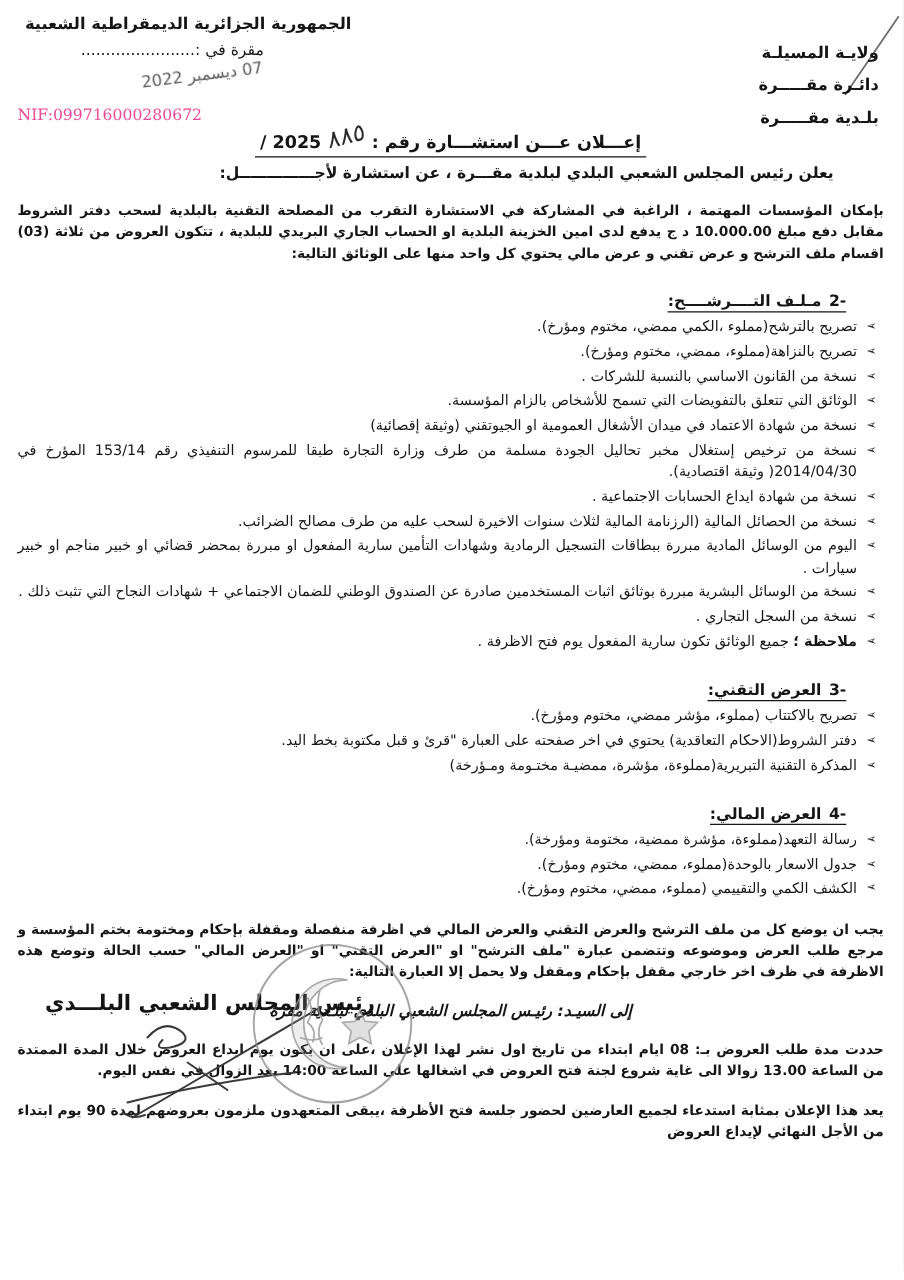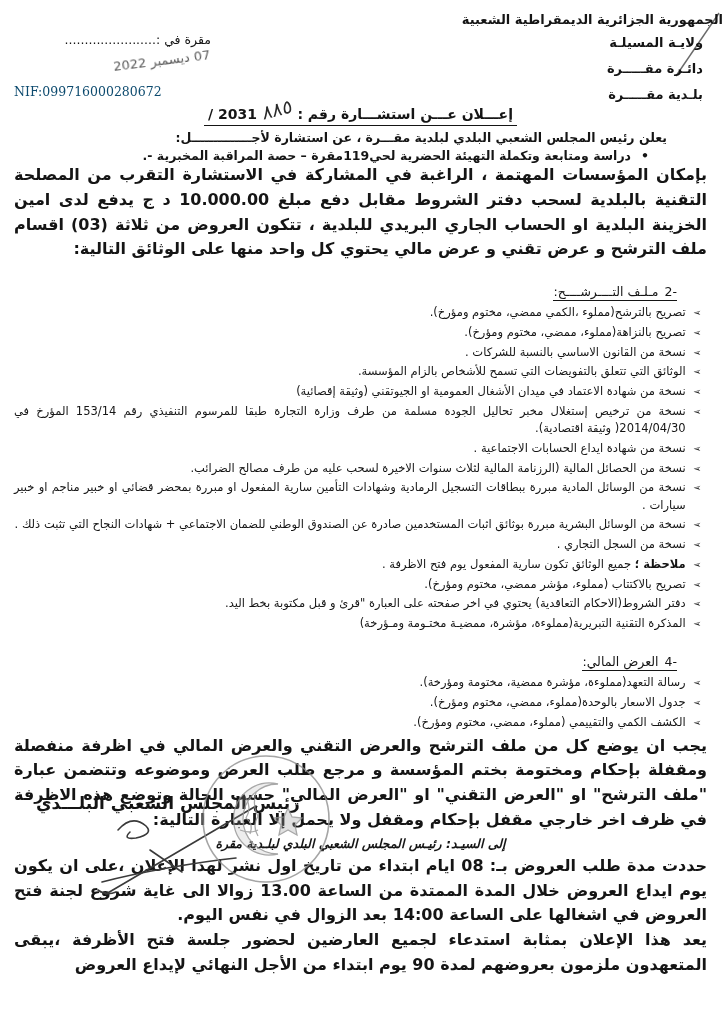--- a/index.html
+++ b/index.html
@@ -2,45 +2,45 @@
 <html lang="ar" dir="rtl"><head>
 <meta charset="utf-8">
 <style>
   html,body{margin:0;padding:0;background:#e8e8e8;}
   .page{
     position:relative;width:723px;height:1024px;margin:0 auto;
     background:#ffffff;color:#151515;overflow:hidden;
     font-family:"DejaVu Sans",sans-serif;direction:rtl;
   }
   
-  .republic{position:absolute;top:12px;left:0;right:0;text-align:right;
-    font-size:13px;font-weight:bold;}
+  .republic{position:absolute;top:12px;left:0;right:0;text-align:left;
+    font-size:13px;font-weight:bold;padding-left:20px;}
   .right-col{position:absolute;top:30px;right:20px;text-align:right;
     font-size:13px;font-weight:bold;line-height:26px;}
   .left-col{position:absolute;top:32px;left:26px;width:185px;font-size:12.5px;font-weight:normal;}
   .date-stamp{display:inline-block;margin:6px 0 0 18px;color:#5a5a5a;
     font-size:13px;letter-spacing:1px;transform:rotate(-7deg);
     filter:blur(.2px);white-space:nowrap;}
   .pen-mark{position:absolute;top:0;left:0;pointer-events:none;}
   
   .content{position:absolute;top:84px;right:16px;left:14px;}
   .nif{direction:ltr;text-align:left;margin:0 48px 2px 0;font-size:12.5px;
-    font-family:"DejaVu Serif",serif;color:#0c4a6e;}
+    font-family:"DejaVu Serif",serif;color:#ec4899;}
   .title-line{text-align:center;margin:2px 0 4px 0;}
   .title-inner{display:inline-block;border-bottom:1.5px solid #151515;
     padding:0 4px 2px 4px;font-size:14px;font-weight:bold;position:relative;}
   .hand-number{display:inline-block;font-size:19px;font-weight:normal;
     color:#2a2a2a;transform:rotate(-14deg) skewX(-8deg);position:relative;top:-3px;
     font-family:"DejaVu Sans",sans-serif;}
   .announce{margin:2px 40px 0 0;font-size:12.5px;font-weight:bold;}
   .subject{margin:3px 58px 0 0;font-size:12.5px;font-weight:bold;}
   .subject .dot{margin-left:10px;}
-  p.para{margin:0 0;font-size:16px;line-height:1.55;text-align:justify;}
+  p.para{margin:15px 0;font-size:11px;line-height:1.55;text-align:justify;}
   p.bold{font-weight:bold;}
-  .sec-head{margin:22px 30px 3px 0;font-size:12.5px;font-weight:normal;}
+  .sec-head{margin:22px 30px 3px 0;font-size:12.5px;font-weight:bold;}
   .sec-head .hd{display:inline-block;border-bottom:1.2px solid #151515;padding-bottom:1px;}
   .hnum{display:inline-block;margin-left:6px;}
   ul.docs{list-style:none;margin:0;padding:0 6px 0 0;}
   ul.docs li{display:flex;gap:7px;margin:2.5px 0;font-size:11.5px;line-height:1.5;}
   .blt{flex:0 0 auto;display:inline-block;transform:scaleX(-1) translateY(1px);
     font-size:10px;color:#2b2b2b;}
   .li-text{flex:1;text-align:justify;}
   .note-label{font-weight:bold;}
   .center-line{text-align:center;font-weight:bold;font-size:12.5px;margin:3px 0;font-style:italic;}
   
@@ -71,29 +71,26 @@
   </div>
 
   <div class="content">
 
     <div class="nif">NIF:099716000280672</div>
 
     <div class="title-line">
       <span class="title-inner">
         <span>إعـــلان عـــن استشـــارة رقم :</span>
         <span class="hand-number">٨٨٥</span>
-        <span dir="ltr">/ 2031</span>
+        <span dir="ltr">/ 2025</span>
       </span>
     </div>
 
     <div class="announce">يعلن رئيس المجلس الشعبي البلدي لبلدية مقـــرة ، عن استشارة لأجــــــــــــــل:</div>
 
-    <div class="subject">
-      <span class="dot">•</span><span>دراسة ومتابعة وتكملة التهيئة الحضرية لحي119مقرة – حصة المراقبة المخبرية -.</span>
-    </div>
 
     <p class="para bold">بإمكان المؤسسات المهتمة ، الراغبة في المشاركة في الاستشارة التقرب من المصلحة التقنية بالبلدية لسحب دفتر الشروط مقابل دفع مبلغ 10.000.00 د ج يدفع لدى امين الخزينة البلدية او الحساب الجاري البريدي  للبلدية ،  تتكون العروض من ثلاثة (03) اقسام ملف الترشح و عرض تقني و عرض مالي يحتوي كل واحد منها على الوثائق التالية:</p>
 
     <div class="sec-head">
       <span class="hd"><span class="hnum" dir="ltr">2-</span><span>مـلـف التــــرشــــح:</span></span>
     </div>
     <ul class="docs">
       <li>
           <span class="blt">➢</span>
           <span class="li-text">تصريح بالترشح(مملوء ،الكمي ممضي، مختوم ومؤرخ).</span>
@@ -121,36 +118,39 @@
       <li>
           <span class="blt">➢</span>
           <span class="li-text">نسخة من شهادة ايداع الحسابات الاجتماعية .</span>
         </li>
       <li>
           <span class="blt">➢</span>
           <span class="li-text">نسخة من الحصائل المالية (الرزنامة المالية لثلاث سنوات الاخيرة لسحب عليه من طرف مصالح الضرائب.</span>
         </li>
       <li>
           <span class="blt">➢</span>
-          <span class="li-text">نسخة من الوسائل المادية مبررة ببطاقات التسجيل الرمادية وشهادات التأمين سارية المفعول او مبررة بمحضر قضائي او خبير مناجم او خبير سيارات .</span>
+          <span class="li-text">اليوم من الوسائل المادية مبررة ببطاقات التسجيل الرمادية وشهادات التأمين سارية المفعول او مبررة بمحضر قضائي او خبير مناجم او خبير سيارات .</span>
         </li>
       <li>
           <span class="blt">➢</span>
           <span class="li-text">نسخة من الوسائل البشرية مبررة بوثائق اثبات المستخدمين صادرة عن الصندوق الوطني للضمان الاجتماعي + شهادات النجاح التي تثبت ذلك .</span>
         </li>
       <li>
           <span class="blt">➢</span>
           <span class="li-text">نسخة من السجل التجاري .</span>
         </li>
       <li>
           <span class="blt">➢</span>
           <span class="li-text"><span class="note-label">ملاحظة ؛</span> <span>جميع الوثائق تكون سارية المفعول يوم فتح الاظرفة .</span></span>
         </li>
     </ul>
 
+    <div class="sec-head">
+      <span class="hd"><span class="hnum" dir="ltr">3-</span><span>العرض التقني:</span></span>
+    </div>
     <ul class="docs">
       <li>
           <span class="blt">➢</span>
           <span class="li-text">تصريح بالاكتتاب (مملوء، مؤشر ممضي، مختوم ومؤرخ).</span>
         </li>
       <li>
           <span class="blt">➢</span>
           <span class="li-text">دفتر الشروط(الاحكام التعاقدية) يحتوي في اخر صفحته على العبارة "قرئ و قبل مكتوبة بخط اليد.</span>
         </li>
       <li>

